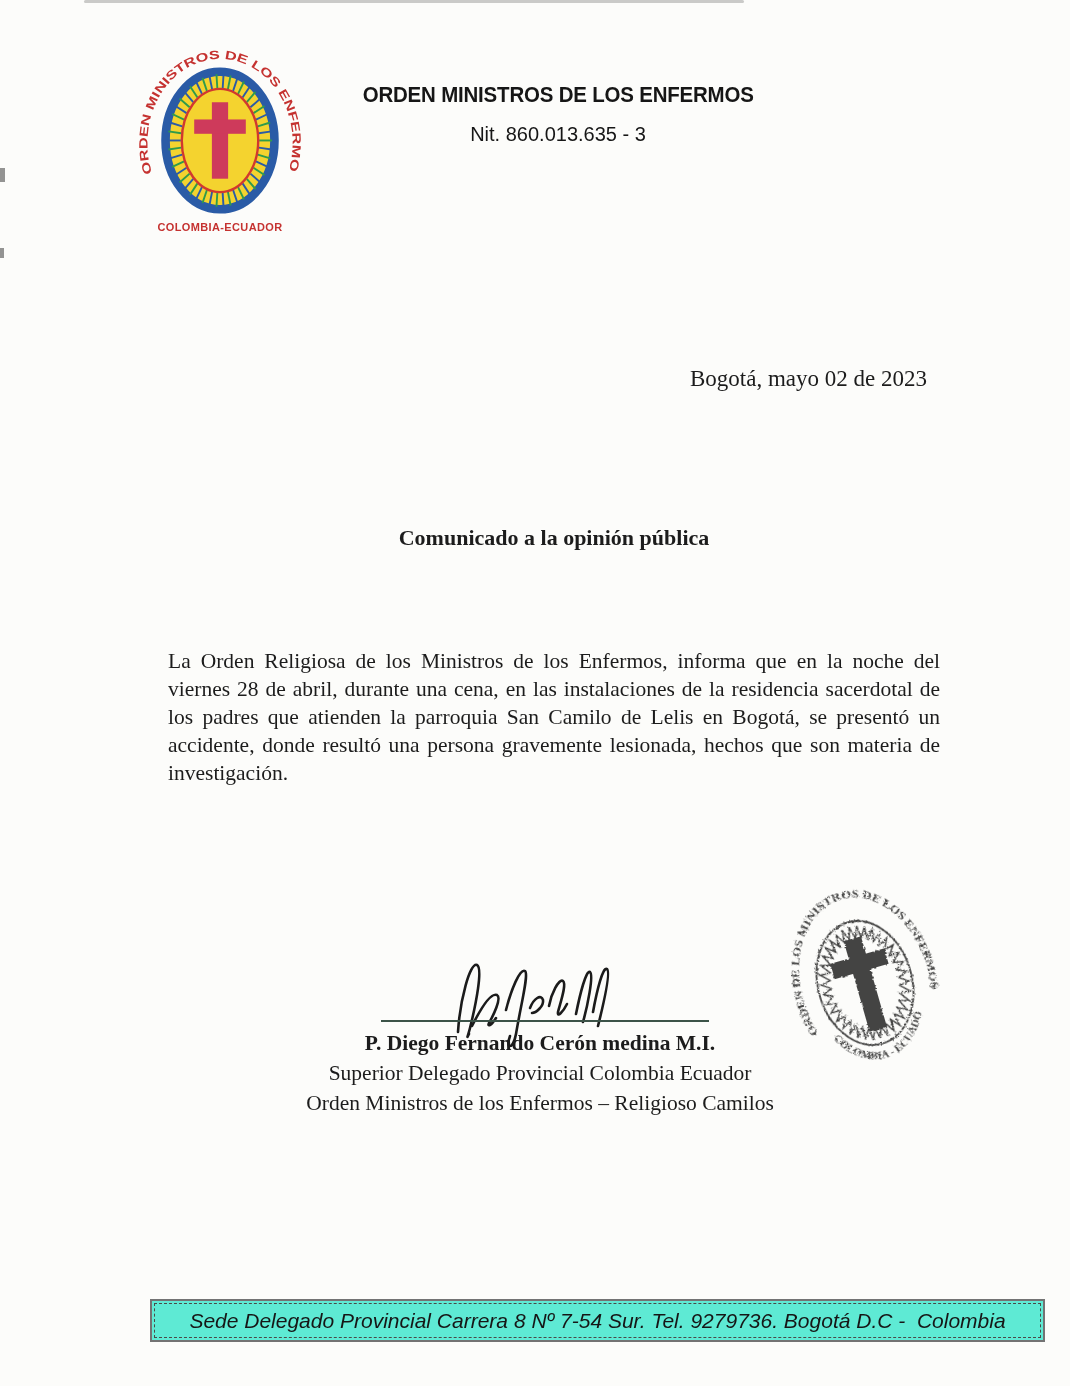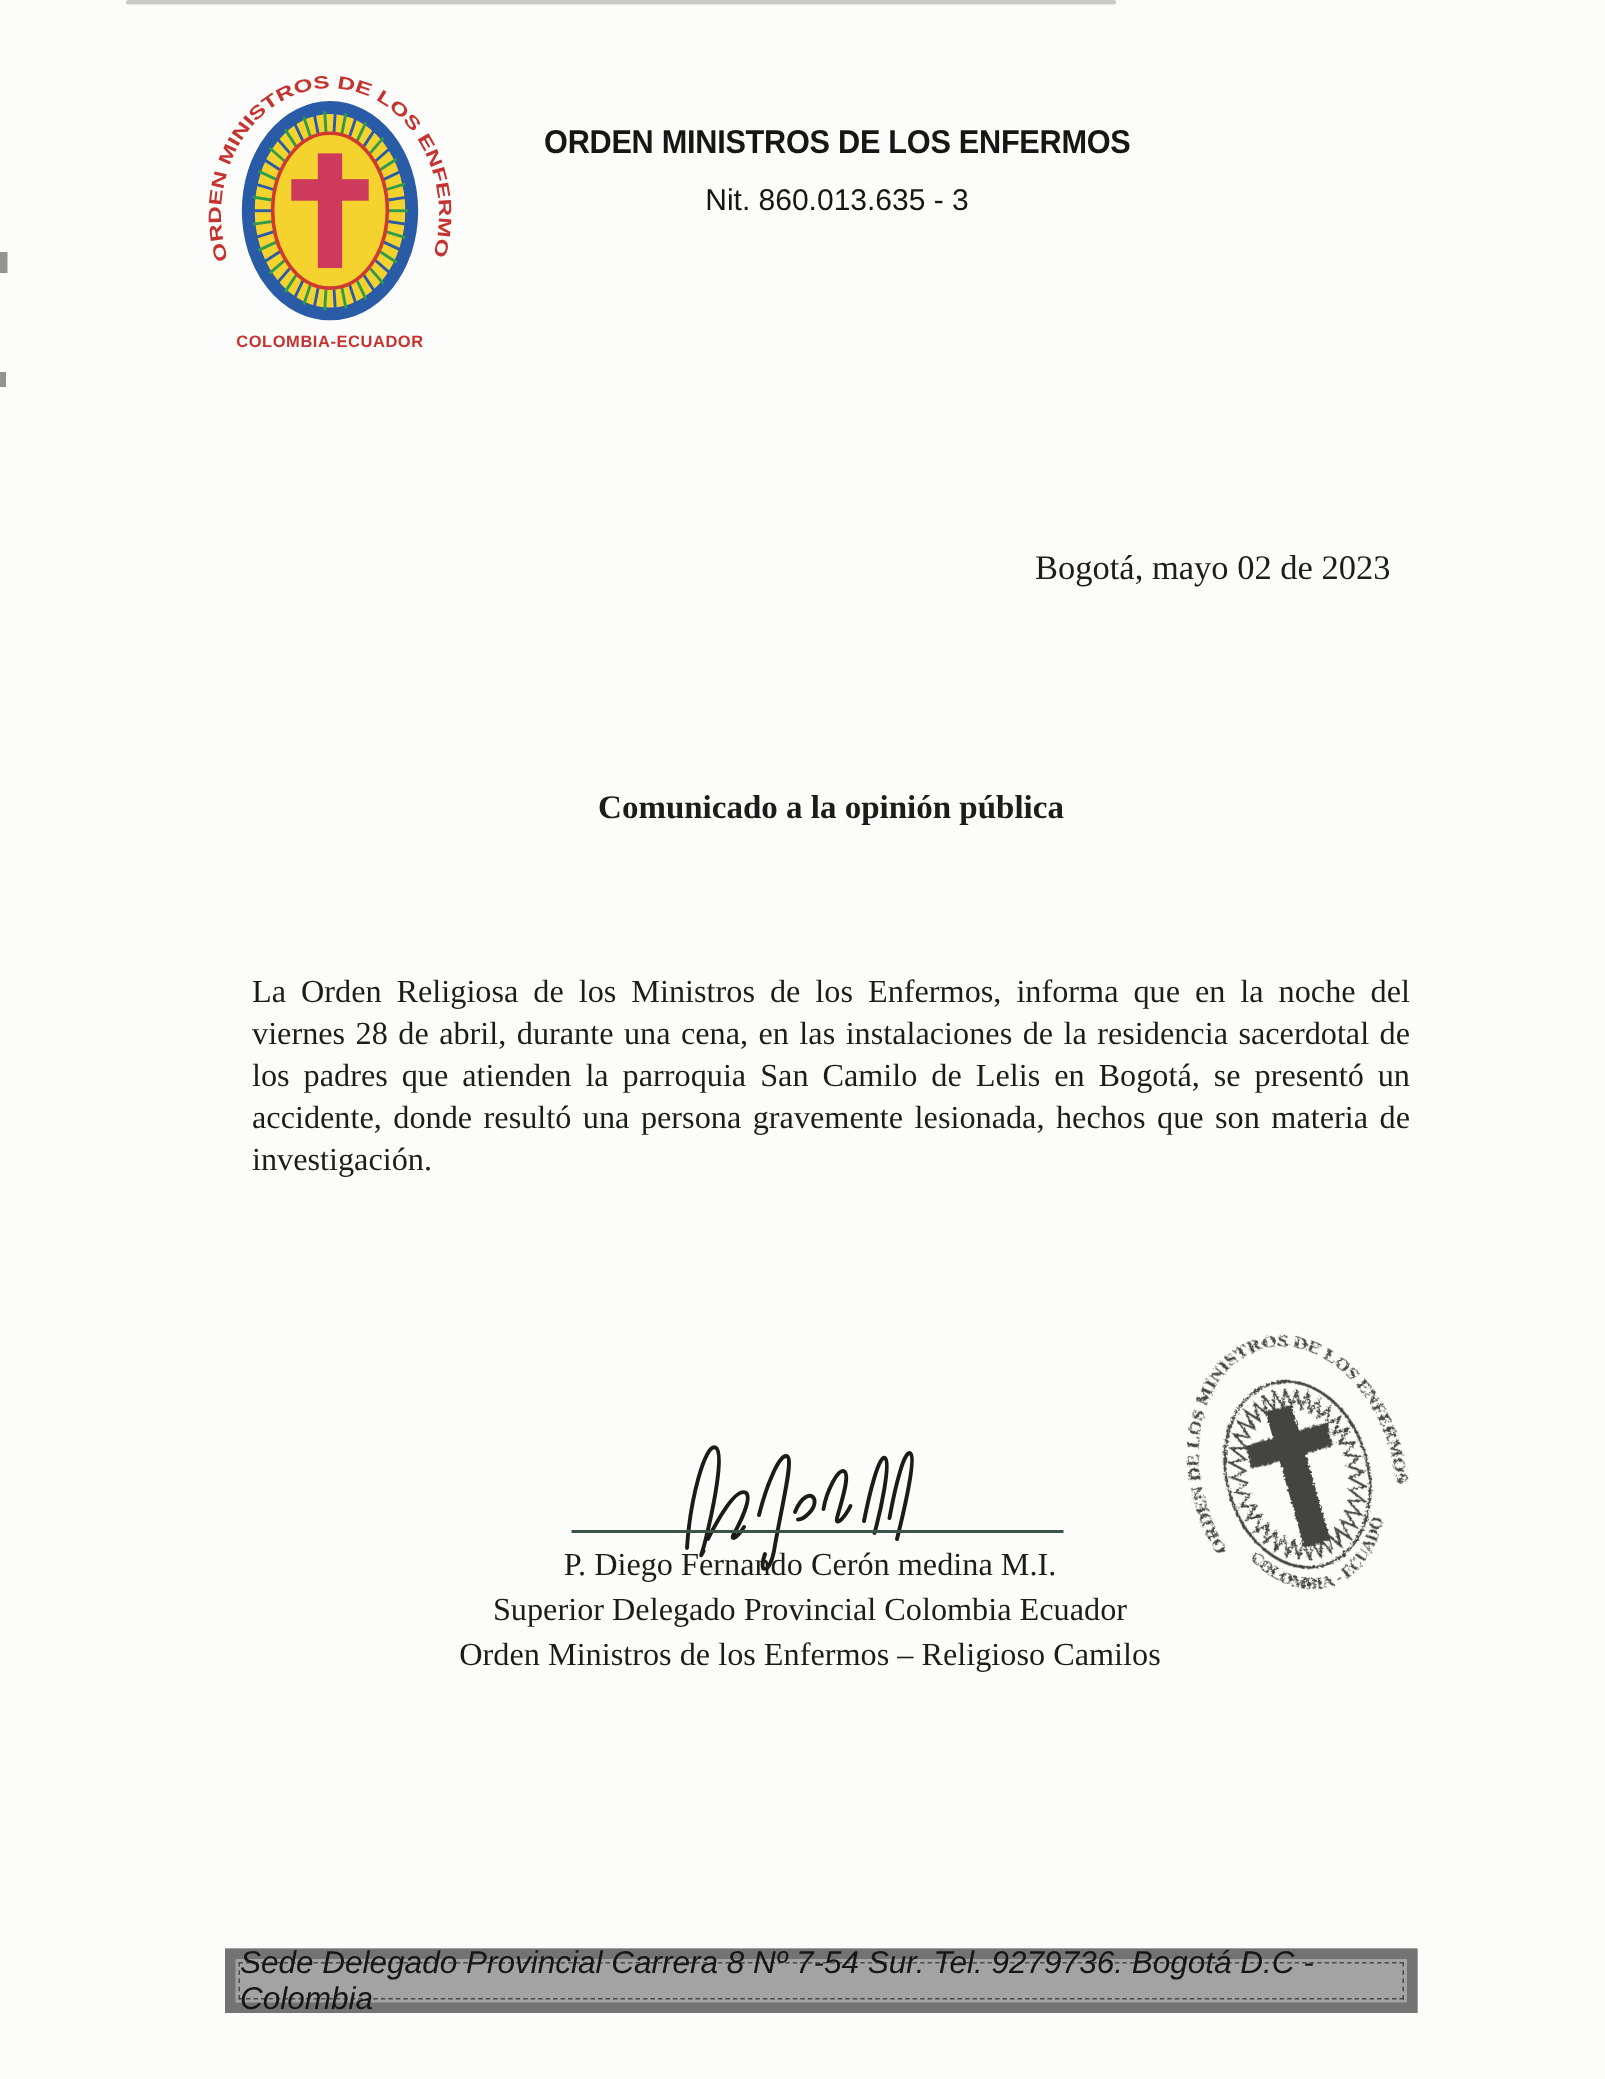--- a/index.html
+++ b/index.html
@@ -43,28 +43,28 @@
   }
   .body-text p{margin:12px 0 18px 0;}
 
   
   .sig-script{position:absolute;left:450px;top:952px;width:175px;height:95px;}
   .sig-line{position:absolute;left:381px;top:1020px;width:328px;height:0;border-top:2px solid #3c5348;}
   .sig-block{
     position:absolute;left:240px;top:1028px;width:600px;
     text-align:center;font-size:21.5px;line-height:30px;
   }
-  .sig-name{font-weight:normal;}
+  .sig-name{font-weight:bold;}
 
   .stamp{position:absolute;left:780px;top:878px;width:170px;height:210px;opacity:.82;}
 
   
   .footer-box{
-    position:absolute;left:150px;top:1299px;width:795px;height:43px;
-    border:7px solid #737373;box-sizing:border-box;background:#a3a3a3;
+    position:absolute;left:150px;top:1299px;width:895px;height:43px;
+    border:2px solid #737373;box-sizing:border-box;background:#5eead4;
   }
   .footer-inner{
     position:absolute;inset:2px;border:1px dashed #4a4a48;
     display:flex;align-items:center;justify-content:center;
   }
   .footer-text{
     font-family:"Liberation Sans", sans-serif;
     font-style:italic;font-size:21px;color:#161616;white-space:pre-wrap;
   }
 </style>

